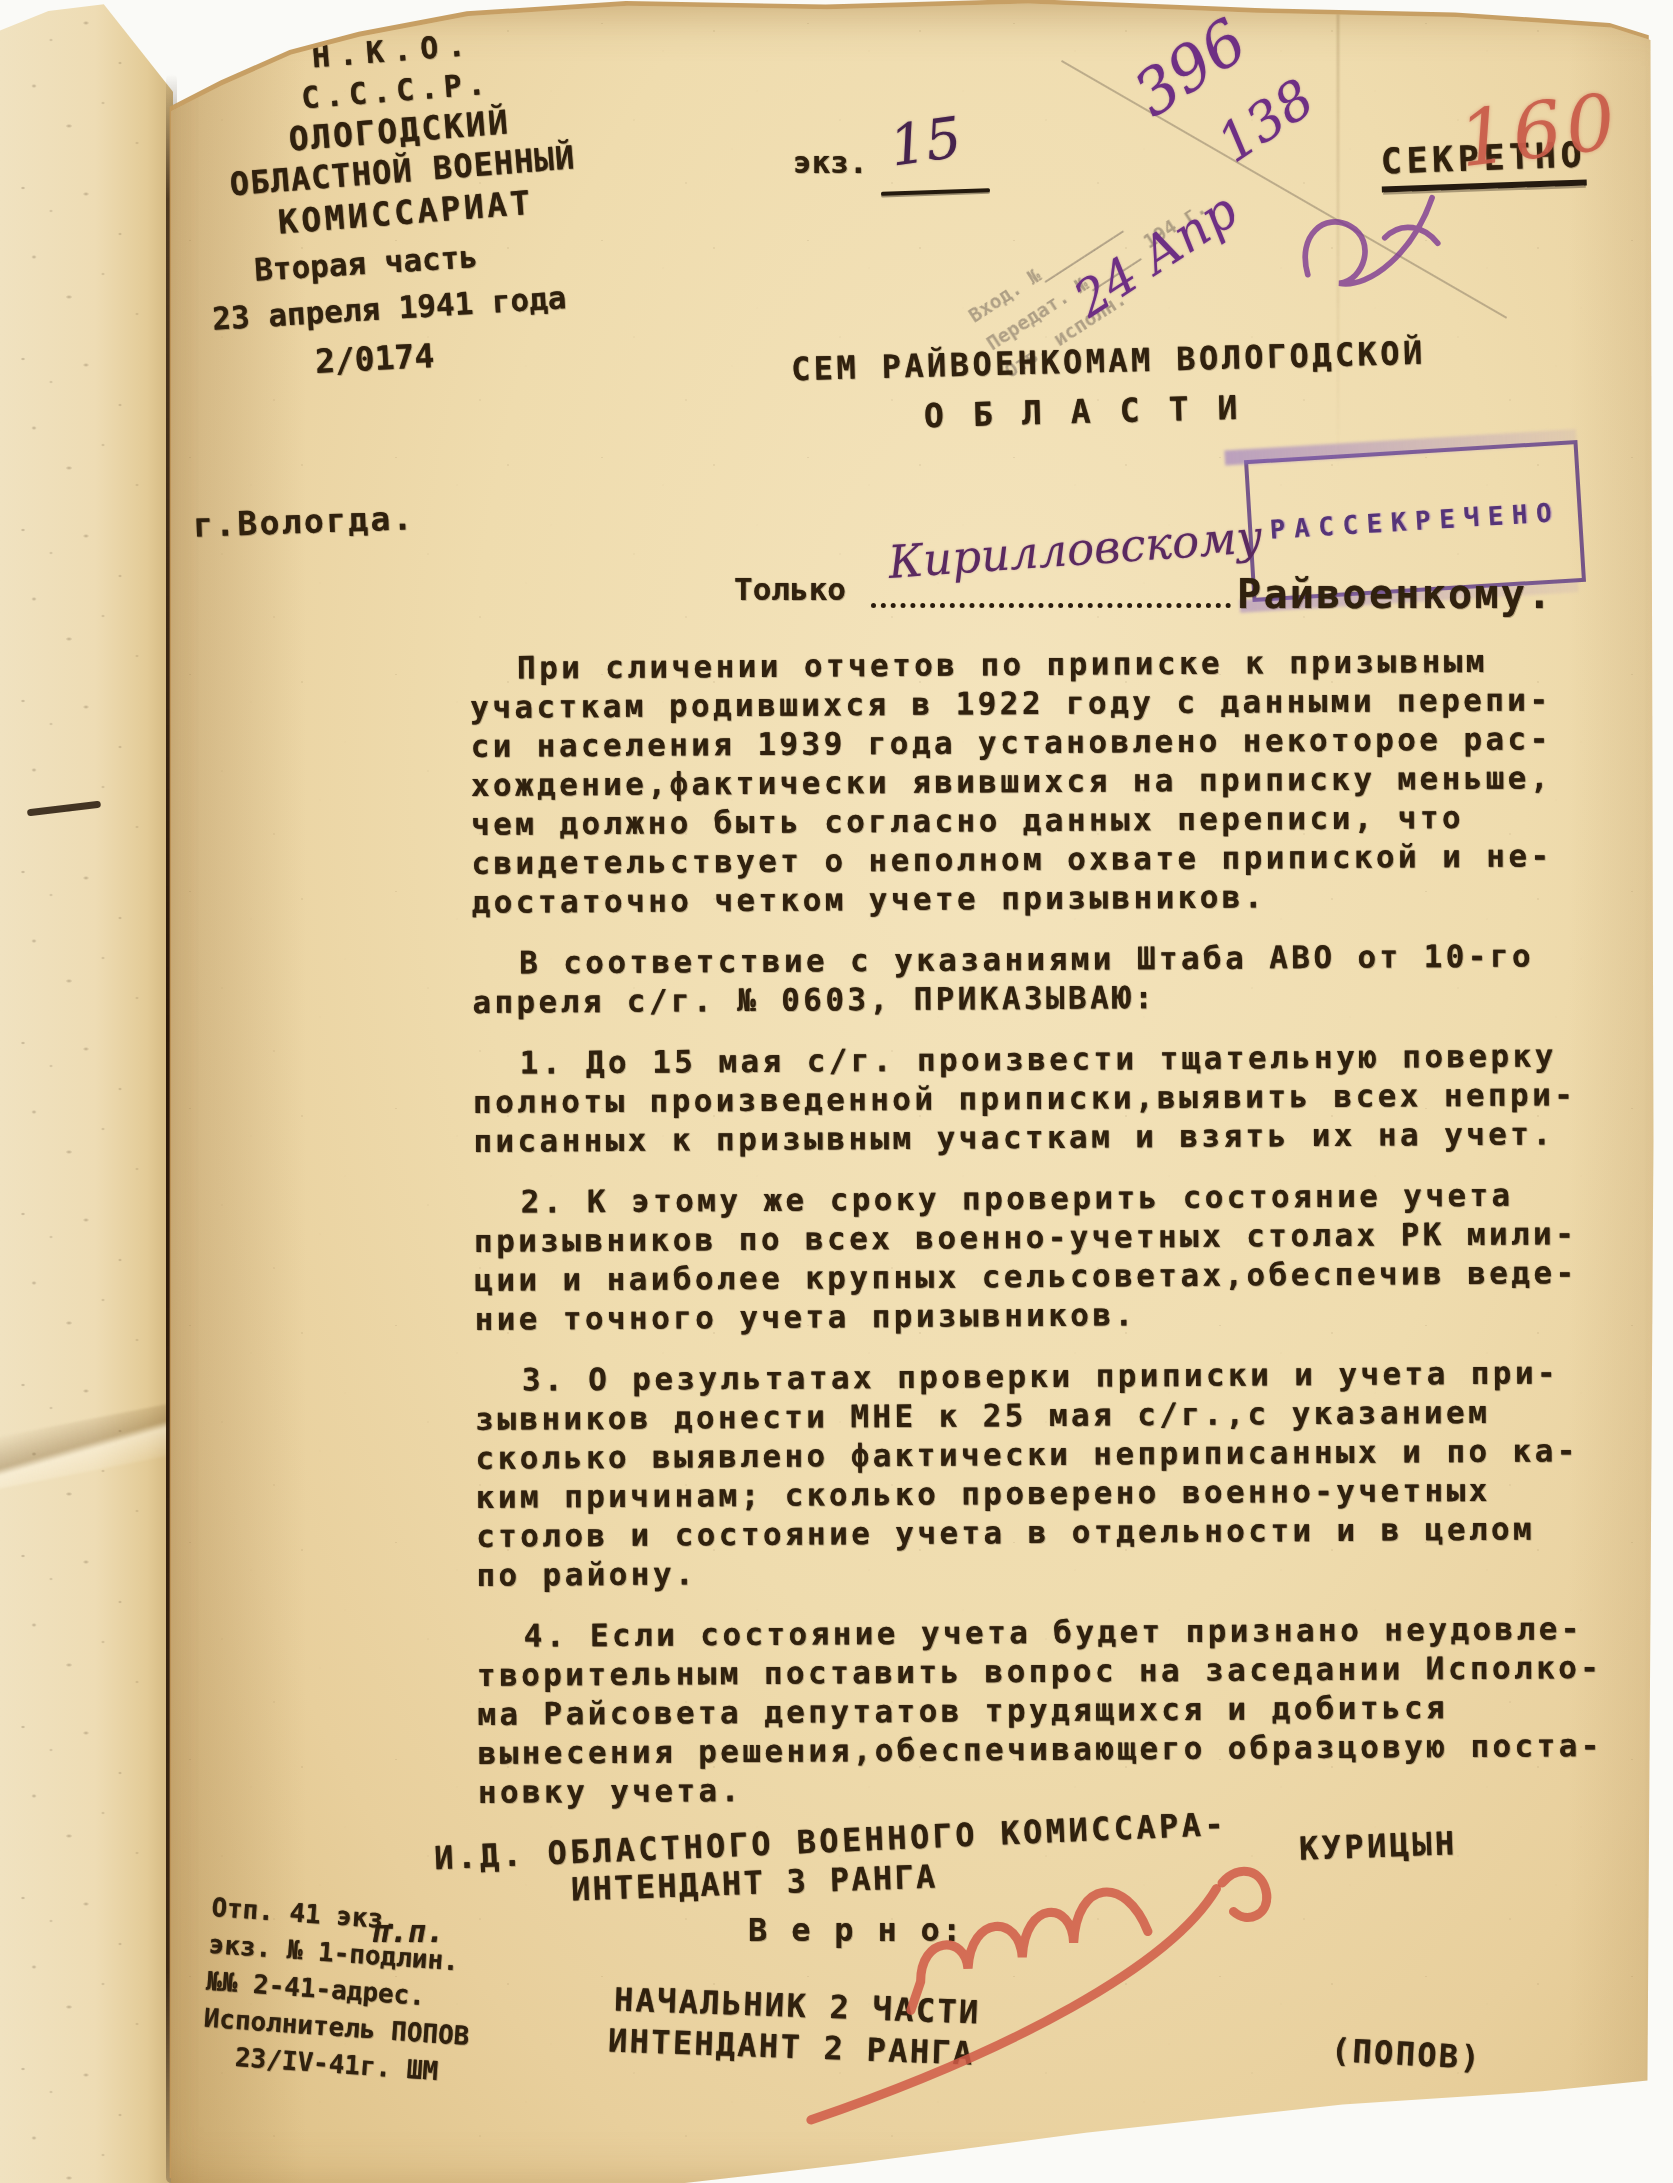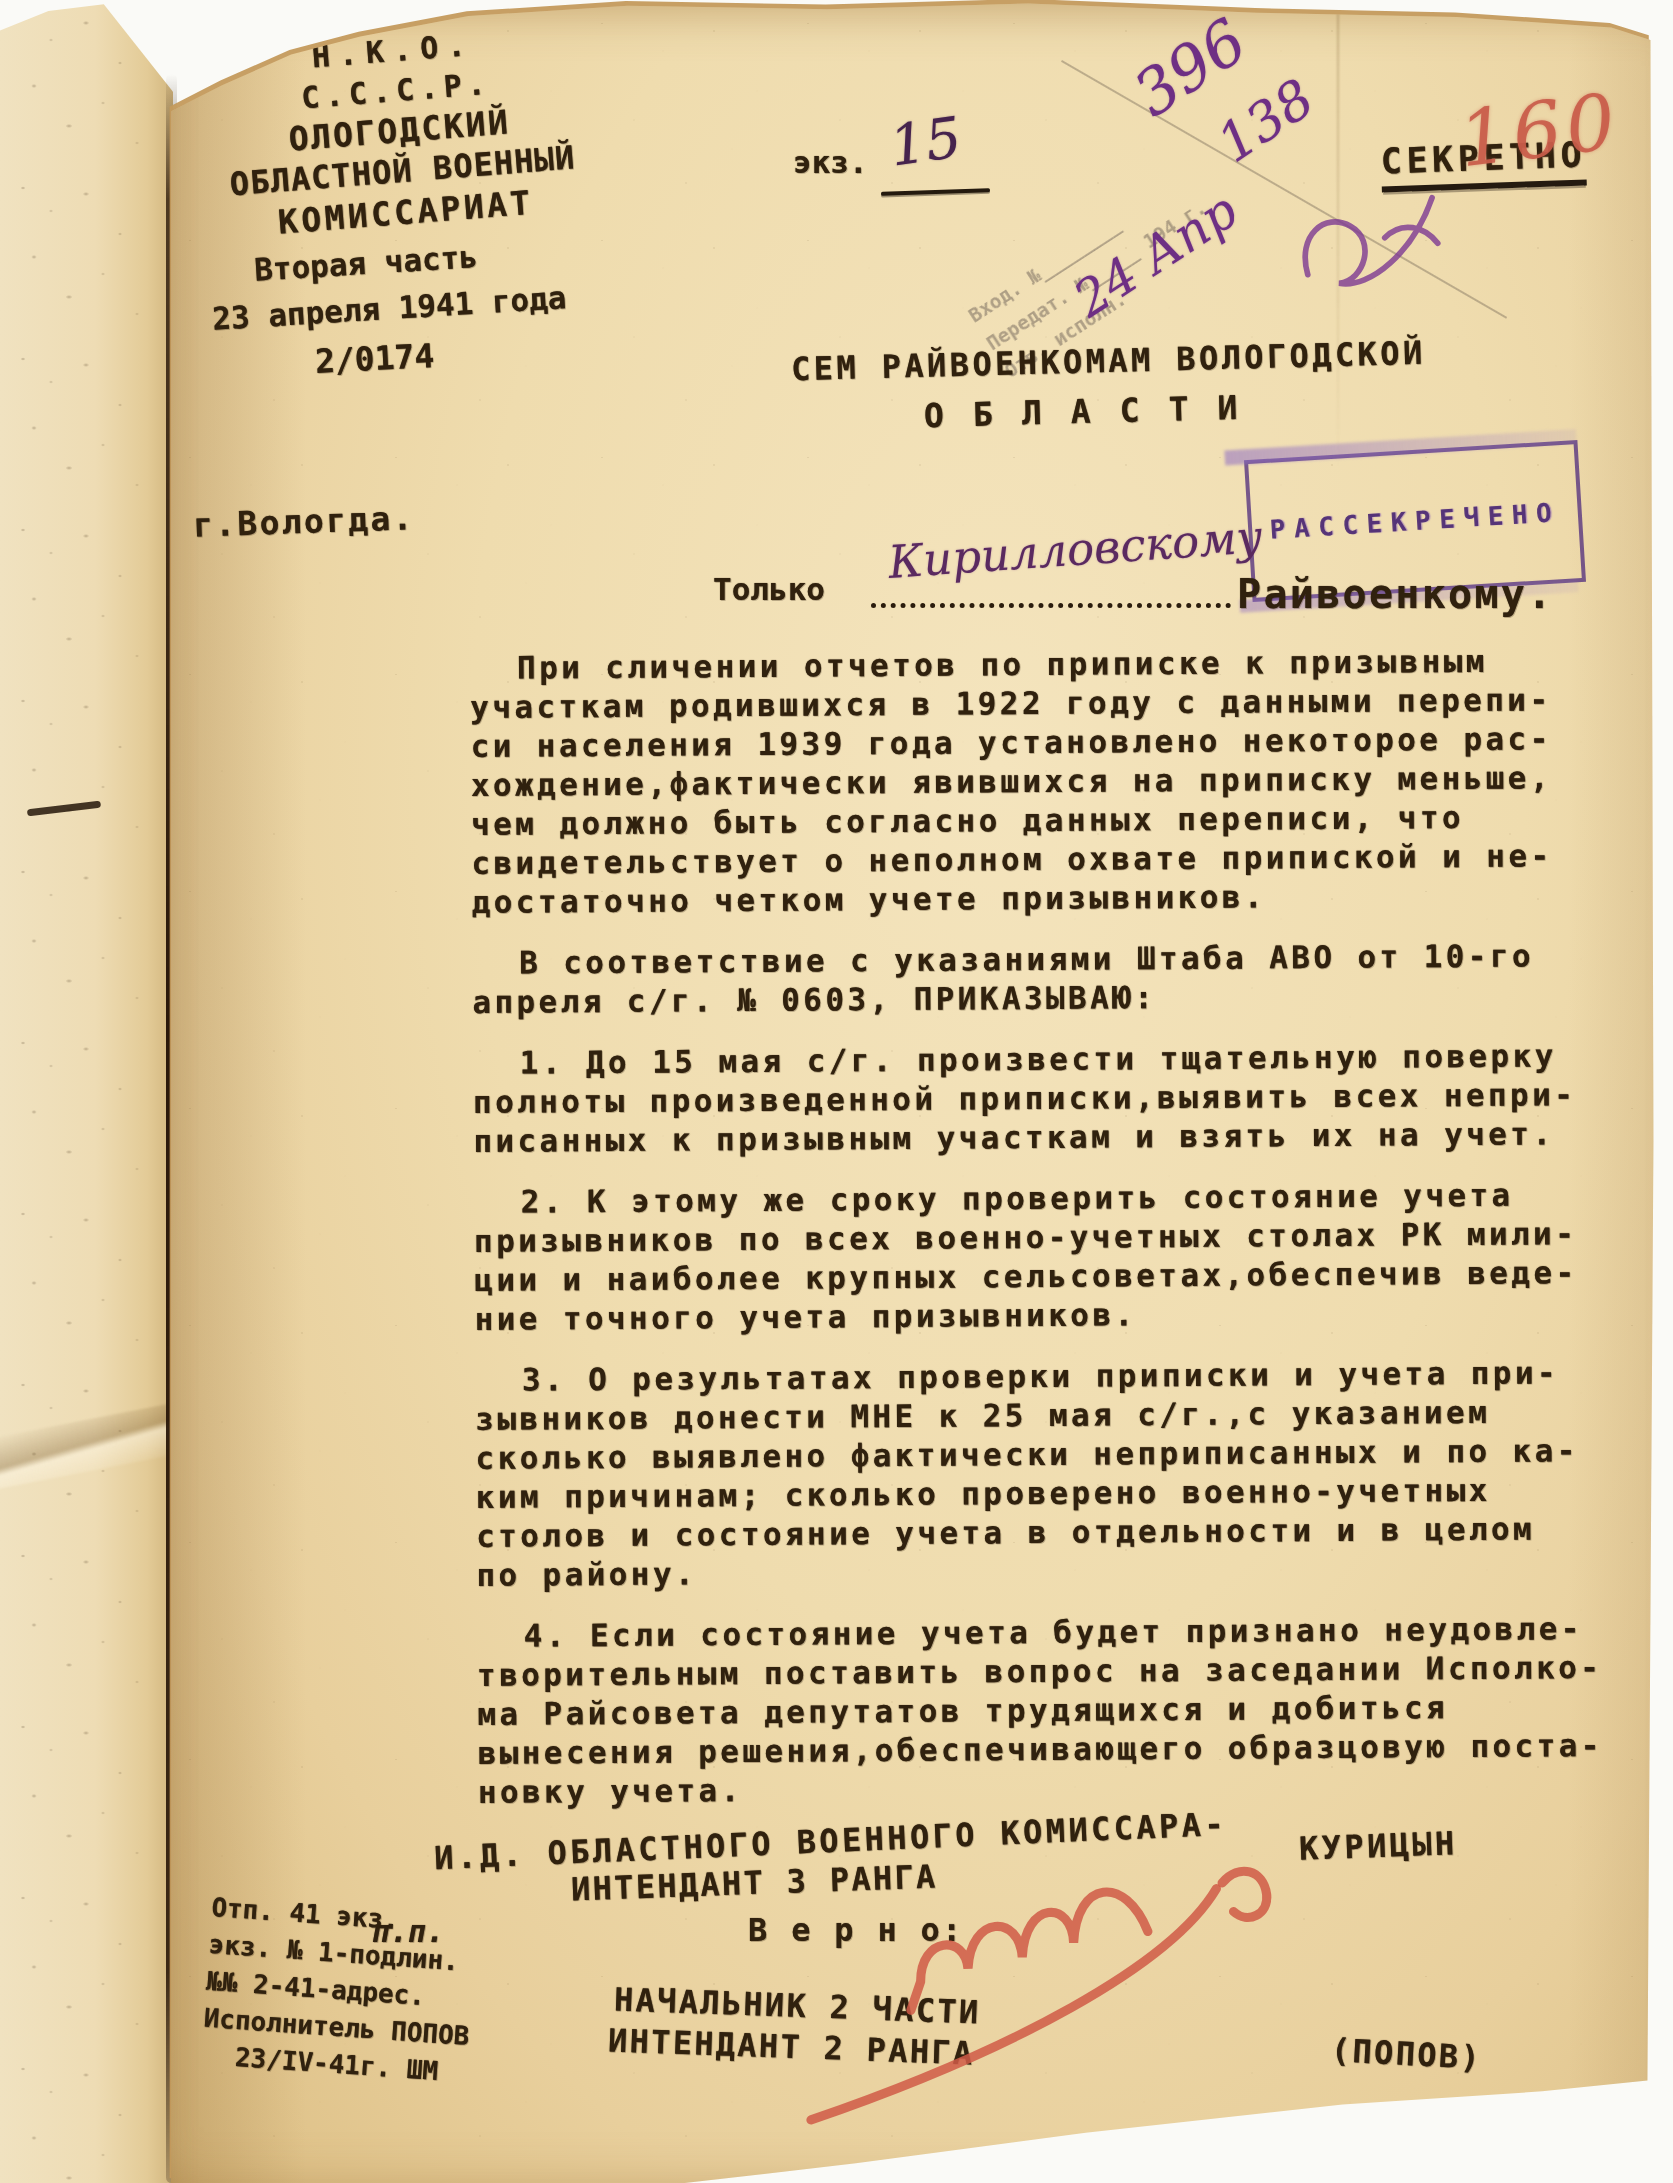--- a/index.html
+++ b/index.html
@@ -127,21 +127,21 @@
     <div class="hand purple" style="left:894px;top:226px;font-size:50px;transform:rotate(-33deg);">24 Апр</div>
     <svg style="left:1114px;top:166px;" width="171" height="149" viewBox="0 0 300 260">
       <path d="M40 190 C 20 120, 70 80, 115 105 C 160 130, 140 200, 95 205 C 150 215, 225 150, 258 55 M 175 125 C 205 95, 245 105, 268 135" fill="none" stroke="#7d3a92" stroke-width="10" stroke-linecap="round" opacity=".8"></path>
     </svg>
 
     <div class="typed" style="left:620px;top:342px;font-size:32px;letter-spacing:3.4px;transform:rotate(-1.5deg);">СЕМ РАЙВОЕНКОМАМ ВОЛОГОДСКОЙ</div>
     <div class="typed" style="left:753px;top:392px;font-size:33px;letter-spacing:4.6px;transform:rotate(-1.5deg);">О Б Л А С Т И</div>
 
     <div class="stamp-declass">РАССЕКРЕЧЕНО</div>
 
-    <div class="typed" style="left:542px;top:571px;font-size:31px;">Только</div>
+    <div class="typed" style="left:563px;top:571px;font-size:31px;">Только</div>
     <div class="dotline" style="left:700px;top:569px;width:360px;height:34px;"></div>
     <div class="hand" style="left:717px;top:523px;font-size:45px;color:#5a2a60;transform:rotate(-4deg);text-shadow:0 0 1.7px rgba(120,60,130,.5);">Кирилловскому</div>
     <div class="typed" style="left:1066px;top:571px;font-size:40px;letter-spacing:2.3px;">Райвоенкому.</div>
 
     <div class="typed body-block" style="left:303px;top:645px;font-size:31px;letter-spacing:3.4px;line-height:39px;transform:rotate(-0.4deg);">
       <div class="para">
           <div class="tline">При сличении отчетов по приписке к призывным</div>
           <div class="tline">участкам родившихся в 1922 году с данными перепи-</div>
           <div class="tline">си населения 1939 года установлено некоторое рас-</div>
           <div class="tline">хождение,фактически явившихся на приписку меньше,</div>

